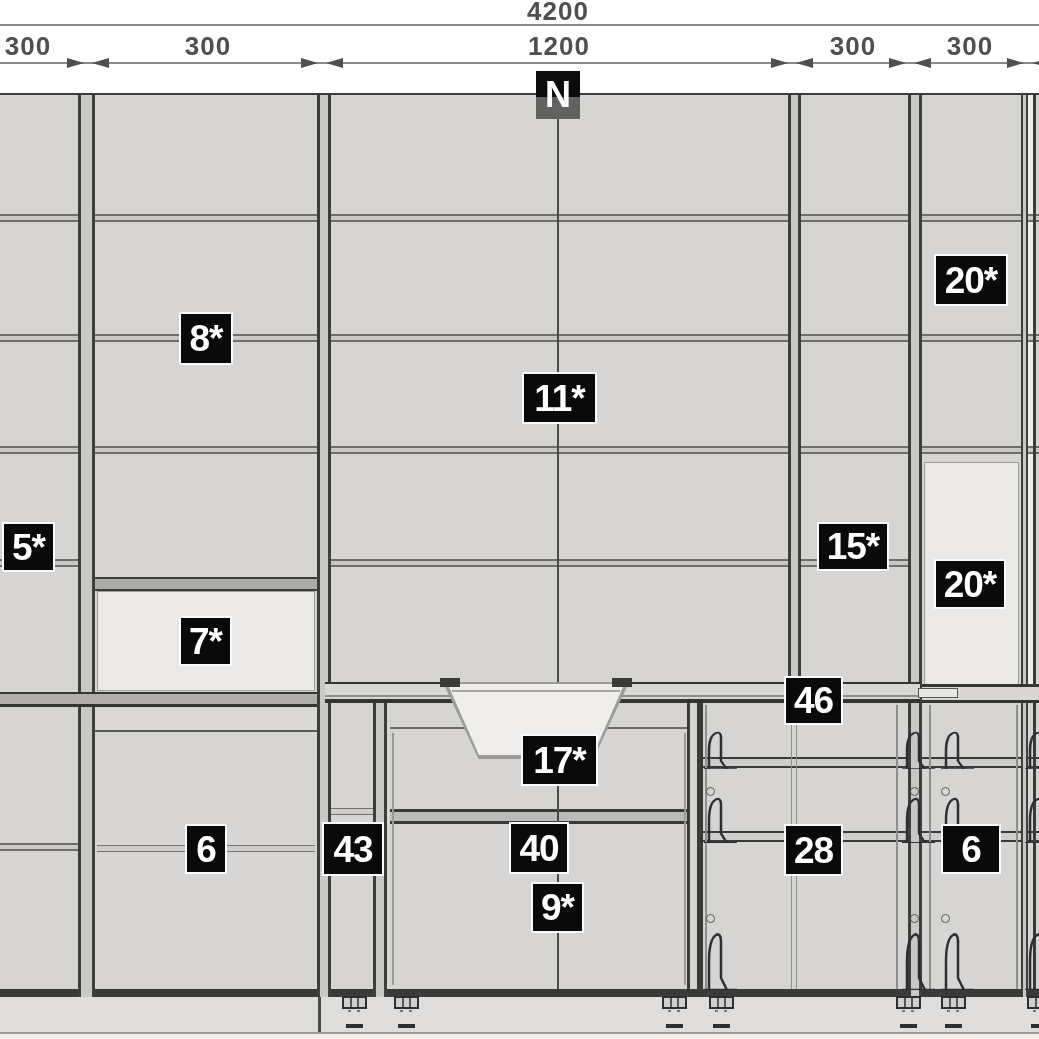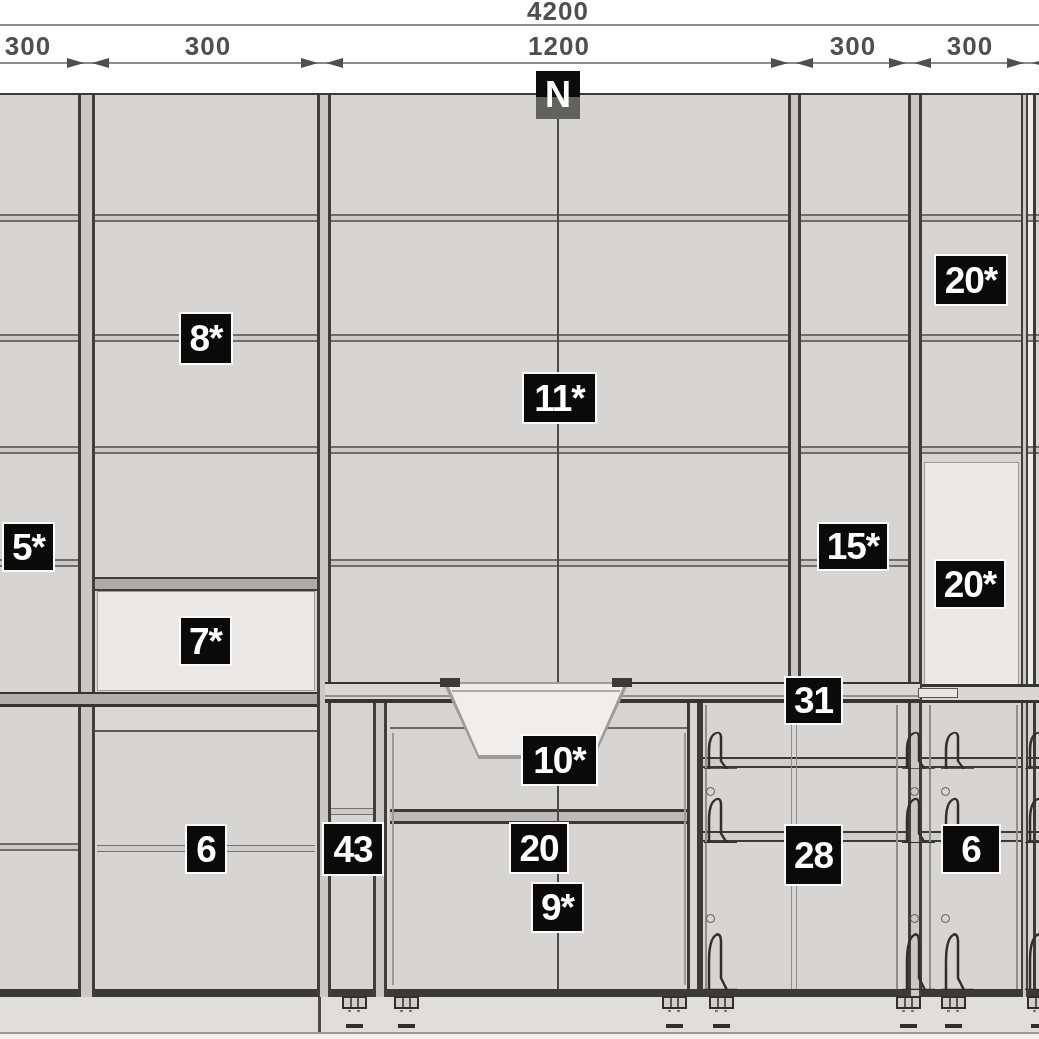--- a/index.html
+++ b/index.html
@@ -190,21 +190,21 @@
        linear-gradient(90deg,#d0cfcd 6px,#555 6px,#555 8px,#d0cfcd 8px,#d0cfcd 13px,#555 13px,#555 15px,#d0cfcd 15px);z-index:30"></div>
     <div class="abs" style="left:1033px;top:1010px;width:3px;height:2px;background:#777;z-index:30"></div>
     <div class="abs" style="left:1031px;top:1024px;width:17px;height:4px;background:#2f2f2f;z-index:30"></div>
     <div class="abs lbl" style="left:2px;top:522px;width:53px;height:50px">5*</div>
     <div class="abs lbl" style="left:179px;top:312px;width:54px;height:53px">8*</div>
     <div class="abs lbl" style="left:179px;top:616px;width:53px;height:50px">7*</div>
     <div class="abs lbl" style="left:522px;top:372px;width:75px;height:52px">11*</div>
     <div class="abs lbl" style="left:934px;top:254px;width:74px;height:52px">20*</div>
     <div class="abs lbl" style="left:817px;top:522px;width:72px;height:49px">15*</div>
     <div class="abs lbl" style="left:934px;top:559px;width:72px;height:50px">20*</div>
-    <div class="abs lbl" style="left:784px;top:676px;width:59px;height:49px">31</div>
-    <div class="abs lbl" style="left:521px;top:734px;width:77px;height:52px">10*</div>
+    <div class="abs lbl" style="left:784px;top:676px;width:59px;height:49px">46</div>
+    <div class="abs lbl" style="left:521px;top:734px;width:77px;height:52px">17*</div>
     <div class="abs lbl" style="left:322px;top:822px;width:62px;height:54px">43</div>
     <div class="abs lbl" style="left:185px;top:824px;width:42px;height:50px">6</div>
-    <div class="abs lbl" style="left:509px;top:822px;width:60px;height:52px">20</div>
+    <div class="abs lbl" style="left:509px;top:822px;width:60px;height:52px">40</div>
     <div class="abs lbl" style="left:531px;top:882px;width:53px;height:51px">9*</div>
-    <div class="abs lbl" style="left:784px;top:824px;width:59px;height:62px">28</div>
+    <div class="abs lbl" style="left:784px;top:824px;width:59px;height:52px">28</div>
     <div class="abs lbl" style="left:941px;top:824px;width:60px;height:50px">6</div>
   </div>
 
 </body></html>

